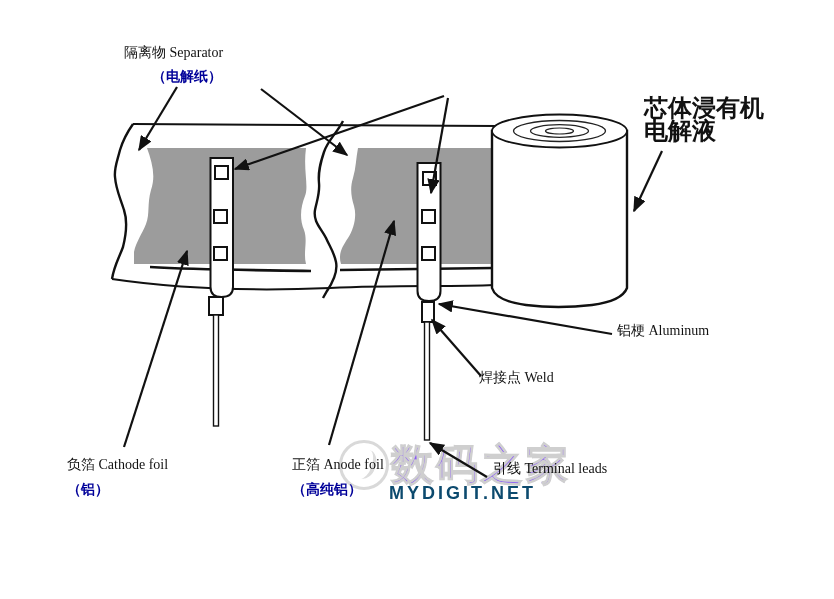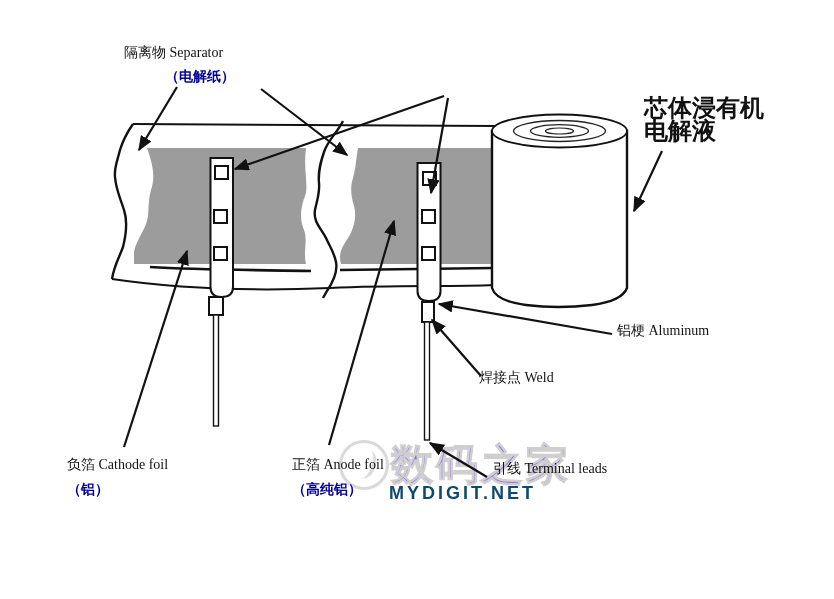--- a/index.html
+++ b/index.html
@@ -98,21 +98,21 @@
       <line x1="481" y1="376" x2="432" y2="320" marker-end="url(#ah)"></line>
       <line x1="487" y1="477" x2="430" y2="443" marker-end="url(#ah)"></line>
       <line x1="124" y1="447" x2="187" y2="251" marker-end="url(#ah)"></line>
       <line x1="329" y1="445" x2="394" y2="221" marker-end="url(#ah)"></line>
     </g>
   </svg>
 
   <div class="lbl" style="left:124px;top:41px;">
     <span>隔离物 Separator</span>
   </div>
-  <div class="lbl blue" style="left:152px;top:65px;margin-left:13px;">
+  <div class="lbl blue" style="left:152px;top:65px;">
     <span>（电解纸）</span>
   </div>
 
 
   <div class="lbl bold" style="left:644px;top:97px;">
     <div>芯体浸有机</div>
     <div>电解液</div>
   </div>
 
   <div class="lbl" style="left:617px;top:319px;">

